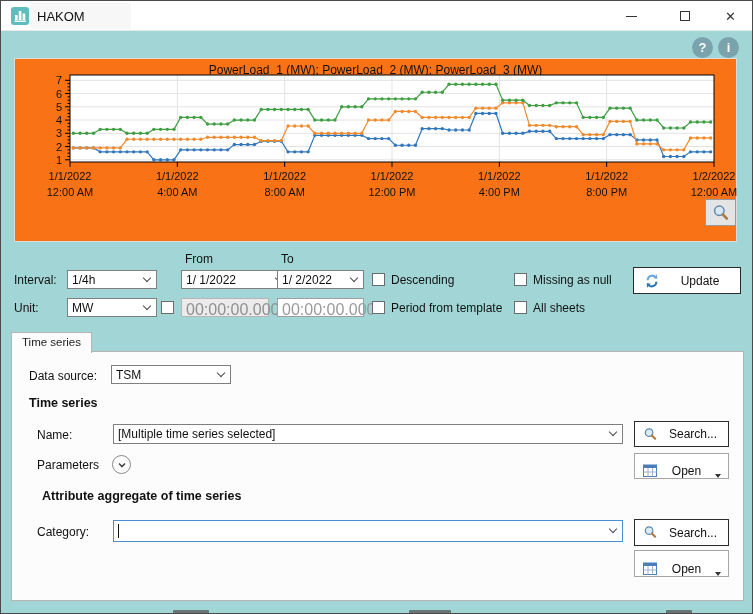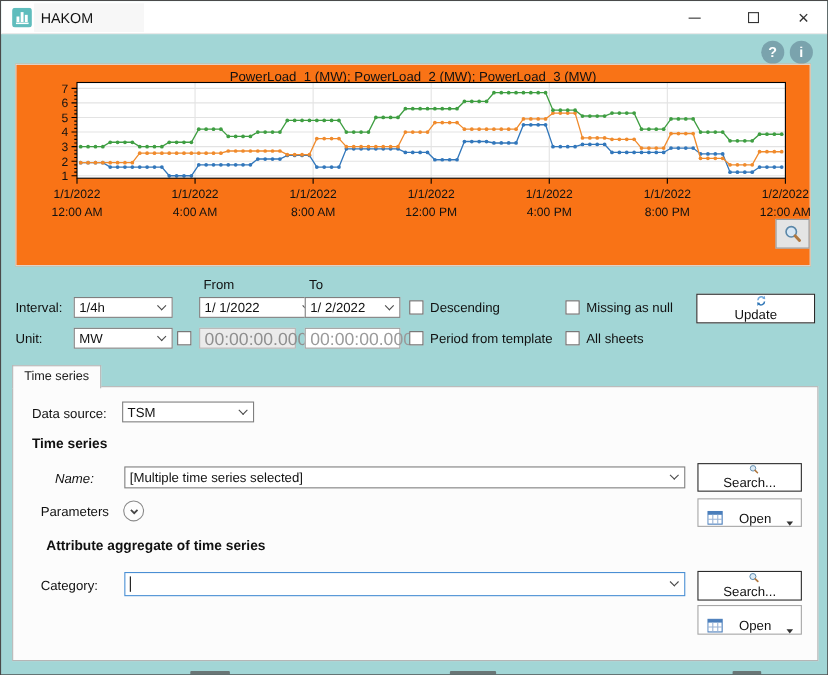--- a/index.html
+++ b/index.html
@@ -24,21 +24,21 @@
   .zoom-btn{position:absolute;left:690px;top:140px;width:31px;height:27px;background:#e4e4e4;border:1px solid #989898;display:flex;align-items:center;justify-content:center;}
   
   .lbl{position:absolute;font-size:12px;color:#111;white-space:nowrap;}
   .combo{position:absolute;background:#fff;border:1px solid #7f7f7f;font-size:12px;color:#111;padding:2px 18px 0 4px;height:19px;white-space:nowrap;overflow:hidden;}
   .chev{position:absolute;right:6px;top:50%;width:6px;height:6px;margin-top:-5px;border-right:1.4px solid #4a4a4a;border-bottom:1.4px solid #4a4a4a;transform:rotate(45deg);}
   .cbox{position:absolute;width:13px;height:13px;background:#fff;border:1px solid #6b6b6b;}
   .field{position:absolute;font-size:16px;height:19px;padding:2px 4px 0 4px;}
   .field.disabled{background:#ebebeb;border:1px solid #b5b5b5;color:#8f8f8f;}
   .field.enabled{background:#fff;border:1px solid #9f9f9f;color:#9a9a9a;}
   .btn{position:absolute;background:#fff;display:flex;align-items:center;font-size:12px;color:#111;cursor:default;}
-  .btn.dark{border:1px solid #2b2b2b;flex-direction:column;}
+  .btn.dark{border:1px solid #2b2b2b;}
   .btn.light{border:1px solid #a6a6a6;align-items:flex-end;}
   .btn .blabel{flex:1;text-align:center;}
   .drop-arrow{width:0;height:0;border-left:3.5px solid transparent;border-right:3.5px solid transparent;border-top:4px solid #333;margin-right:7px;}
   
   .tab{position:absolute;left:10px;top:331px;height:21px;padding:3px 10px 0 10px;background:#fcfcfc;border:1px solid #b5b5b5;border-bottom:none;font-size:11.5px;color:#222;z-index:2;}
   .tab-page{position:absolute;left:10px;top:350px;width:733px;height:250px;background:#fcfcfc;border:1px solid #b5b5b5;z-index:1;}
   .heading{position:absolute;font-size:12.5px;font-weight:bold;color:#111;white-space:nowrap;}
   .focus-combo{position:absolute;background:#fff;border:1.5px solid #4a8fd4;height:22px;}
   .caret{position:absolute;left:4px;top:3px;width:1px;height:14px;background:#111;animation:blink 1s steps(1) infinite;}
   @keyframes blink{50%{opacity:0;}}
@@ -492,21 +492,21 @@
   <div class="tab"><span>Time series</span></div>
   <div class="tab-page"></div>
 
   <span class="lbl" style="left:28px;top:368px;z-index:3;">Data source:</span>
   <div class="combo" style="left:110px;top:364px;width:120px;z-index:3;">
     <span>TSM</span><span class="chev"></span>
   </div>
 
   <span class="heading" style="left:28px;top:395px;z-index:3;">Time series</span>
 
-  <span class="lbl" style="left:49px;top:427px;z-index:3;font-style:italic;">Name:</span>
+  <span class="lbl" style="left:36px;top:427px;z-index:3;">Name:</span>
   <div class="combo" style="left:112px;top:423px;width:510px;height:20px;z-index:3;">
     <span>[Multiple time series selected]</span><span class="chev"></span>
   </div>
   <div class="btn dark" style="left:633px;top:420px;width:95px;height:26px;z-index:3;">
     <svg width="15" height="15" viewBox="0 0 16 16" style="margin-left:8px;">
       <circle cx="6.5" cy="6" r="4" fill="#dcebf7" stroke="#5b87a8" stroke-width="1.3"></circle>
       <line x1="9.5" y1="9" x2="13" y2="12.5" stroke="#b07840" stroke-width="2.2" stroke-linecap="round"></line>
     </svg>
     <span class="blabel">Search...</span>
   </div>

